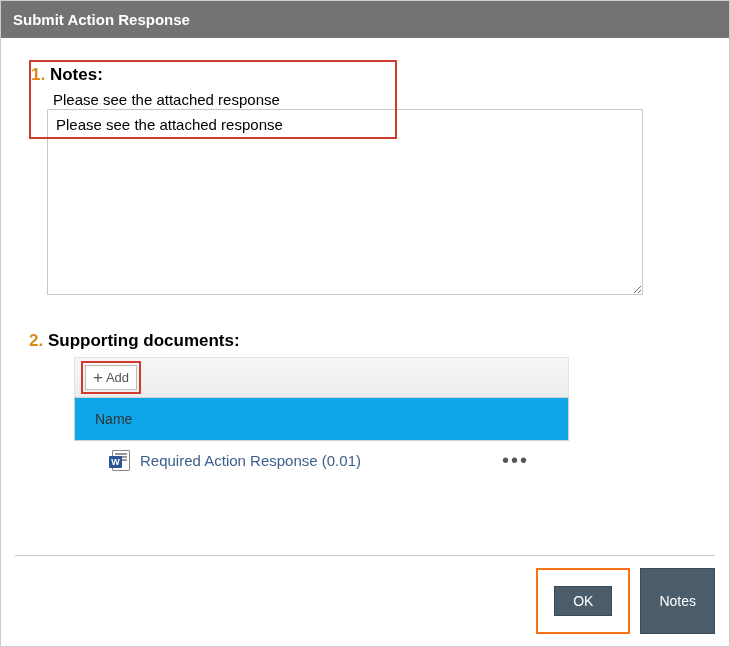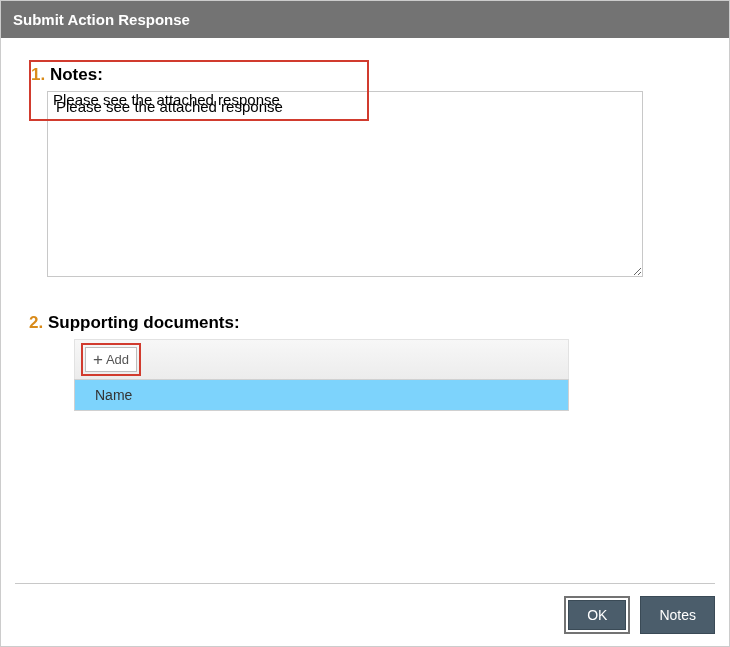--- a/index.html
+++ b/index.html
@@ -26,22 +26,22 @@
       font-weight: bold;
       color: #000;
       font-size: 17px;
       margin-bottom: 6px;
     }
     .section-label .num {
       color: #d98b1a;
     }
     .highlight-box-1 {
       border: 2px solid #d13b2e;
-      padding: 3px 6px 6px 0;
-      width: 340px;
+      padding: 3px 6px 24px 0;
+      width: 368px;
       margin-bottom: -30px;
       position: relative;
       z-index: 2;
     }
     .notes-textarea {
       display: block;
       margin-left: 18px;
       width: 596px;
       height: 186px;
       border: 1px solid #c8c8c8;
@@ -84,22 +84,22 @@
       align-items: center;
       gap: 3px;
     }
     .plus-icon {
       font-size: 17px;
       line-height: 1;
       color: #555;
       font-weight: normal;
     }
     .thead-row {
-      background: #7dd3fc;
-      padding: 7px 20px;
+      background: #0ea5e9;
+      padding: 13px 20px;
       color: #333;
       border: 1px solid #d0d0d0;
     }
     .doc-row {
       display: flex;
       align-items: center;
       padding: 8px 14px;
       gap: 10px;
     }
     .word-icon {
@@ -167,22 +167,22 @@
     }
     .btn {
       background: #4b5d6b;
       color: #fff;
       border: 1px solid #3a4a56;
       padding: 6px 18px;
       font-size: 14px;
       cursor: pointer;
     }
     .highlight-ok {
-      border: 2px solid #737373;
-      padding: 2px;
+      border: 2px solid #f97316;
+      padding: 16px;
       display: inline-block;
     }
   </style>
 </head>
 <body>
 
 <div class="header">
   <span>Submit Action Response</span>
 </div>
 
@@ -209,20 +209,26 @@
         <span class="highlight-add">
           <button class="add-btn">
             <span class="plus-icon">+</span>
             <span>Add</span>
           </button>
         </span>
       </div>
       <div class="thead-row">
         <span>Name</span>
       </div>
+      <div class="doc-row">
+        <span style="width:14px;"></span>
+        <span class="word-icon"></span>
+        <a class="doc-link">Required Action Response (0.01)</a>
+        <span class="more-icon">•••</span>
+      </div>
     </div>
   </div>
 
 </div>
 
 <div class="footer">
   <hr class="footer-line">
   <div class="footer-buttons">
     <span class="highlight-ok">
       <button class="btn">OK</button>

